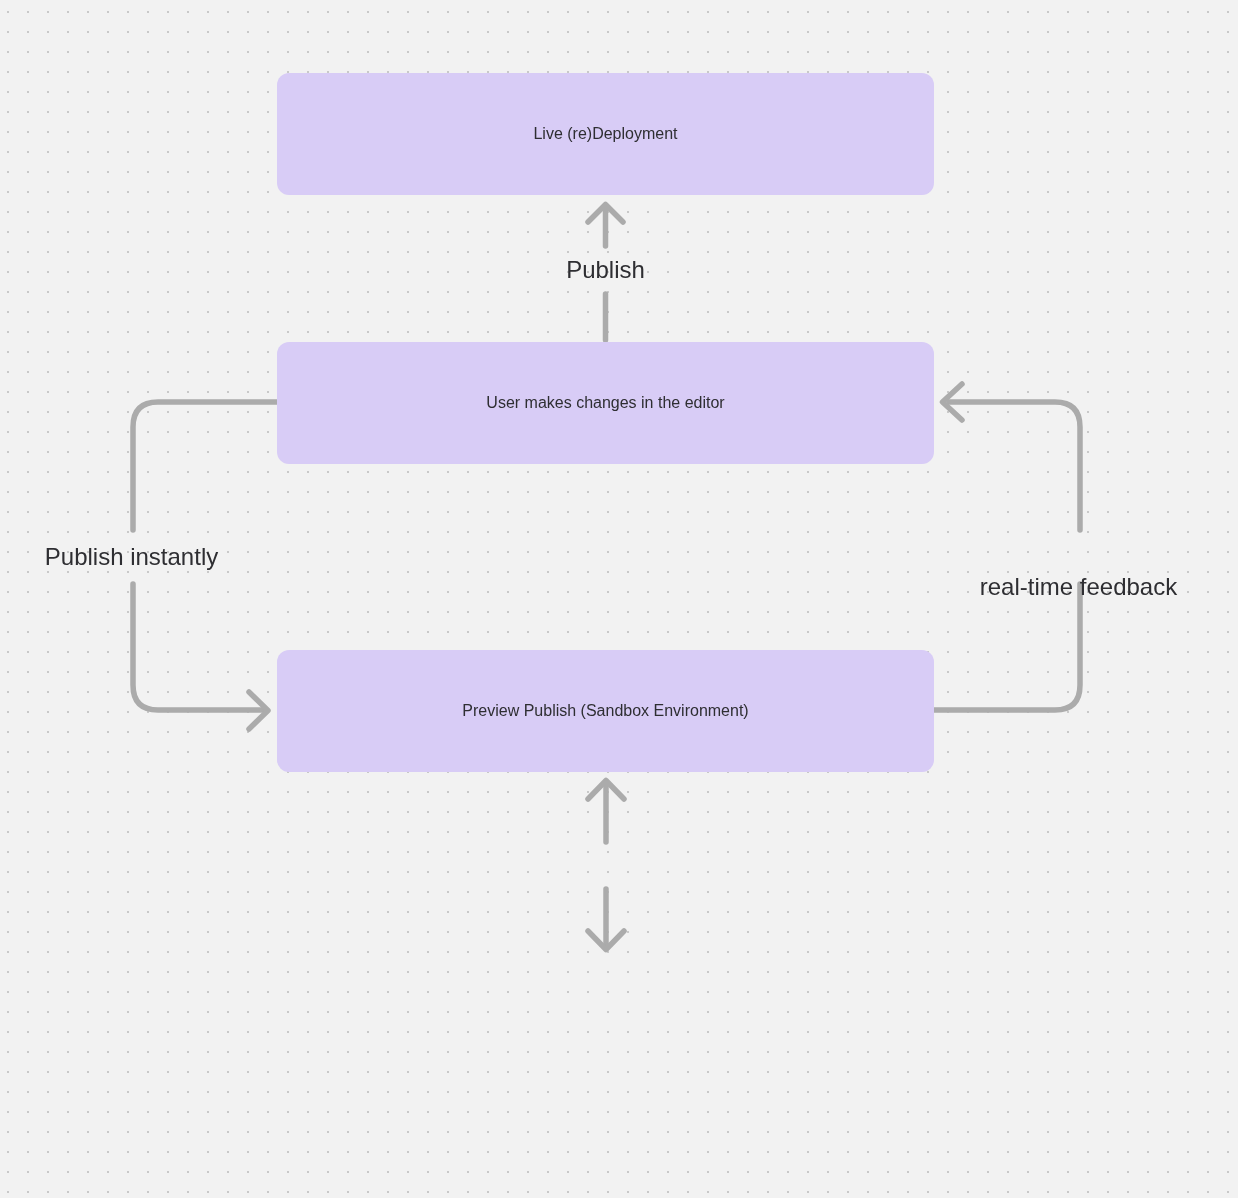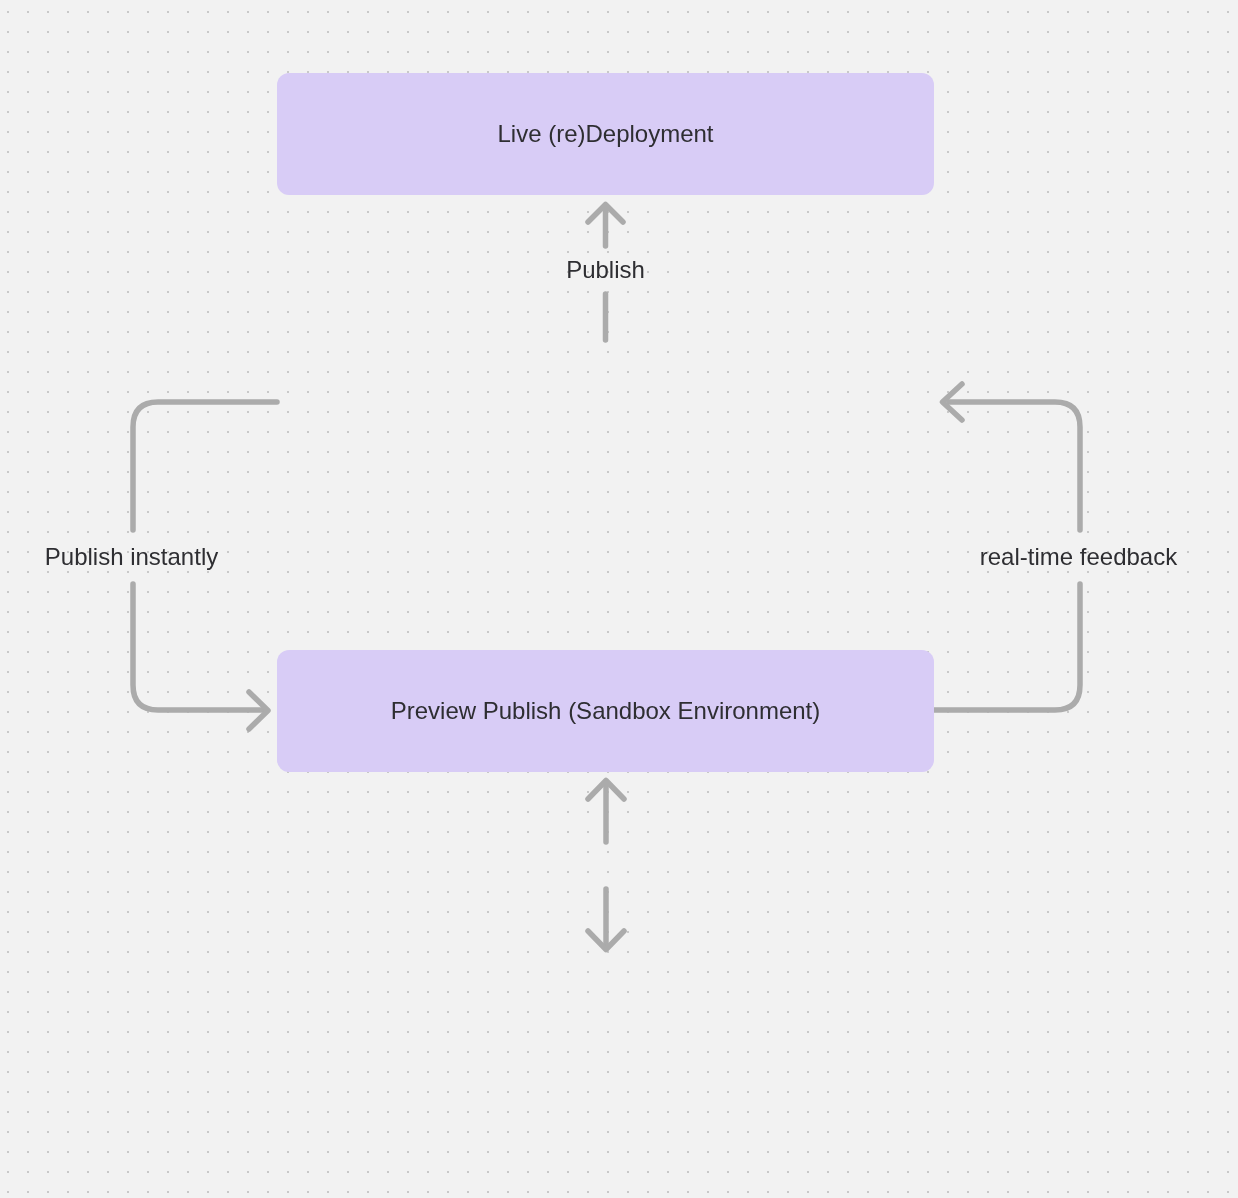--- a/index.html
+++ b/index.html
@@ -30,21 +30,21 @@
     left: 277px;
     width: 657px;
     height: 122px;
     border-radius: 12px;
     background: var(--node-fill);
     display: flex;
     align-items: center;
     justify-content: center;
   }
   .node-label {
-    font-size: 24px;
+    font-size: 16px;
     color: var(--text);
     white-space: nowrap;
   }
   .edge-label {
     position: absolute;
     transform: translate(-50%, -50%);
     font-size: 24px;
     color: var(--text);
     white-space: nowrap;
   }
@@ -92,26 +92,29 @@
       <path d="M606 783 L606 842"></path>
       <path d="M606 889 L606 947"></path>
       <path d="M588 931 L606 949.5 L624 931"></path>
     </g>
   </svg>
 
   <div class="node" style="top:73px">
     <span class="node-label">Live (re)Deployment</span>
   </div>
 
+  <div class="node" style="top:342px">
+    <span class="node-label">User makes changes in the editor</span>
+  </div>
 
   <div class="node" style="top:650px">
     <span class="node-label">Preview Publish (Sandbox Environment)</span>
   </div>
 
 
   <div class="edge-label" style="left:605.5px; top:270px">Publish</div>
 
   <div class="edge-label" style="left:131.5px; top:557px">Publish instantly</div>
 
-  <div class="edge-label" style="left:1078.5px; top:557px">real-time feedback</div>
+  <div class="edge-label" style="left:1078.5px; top:587px">real-time feedback</div>
 
 
 </div>
 
 </body></html>

